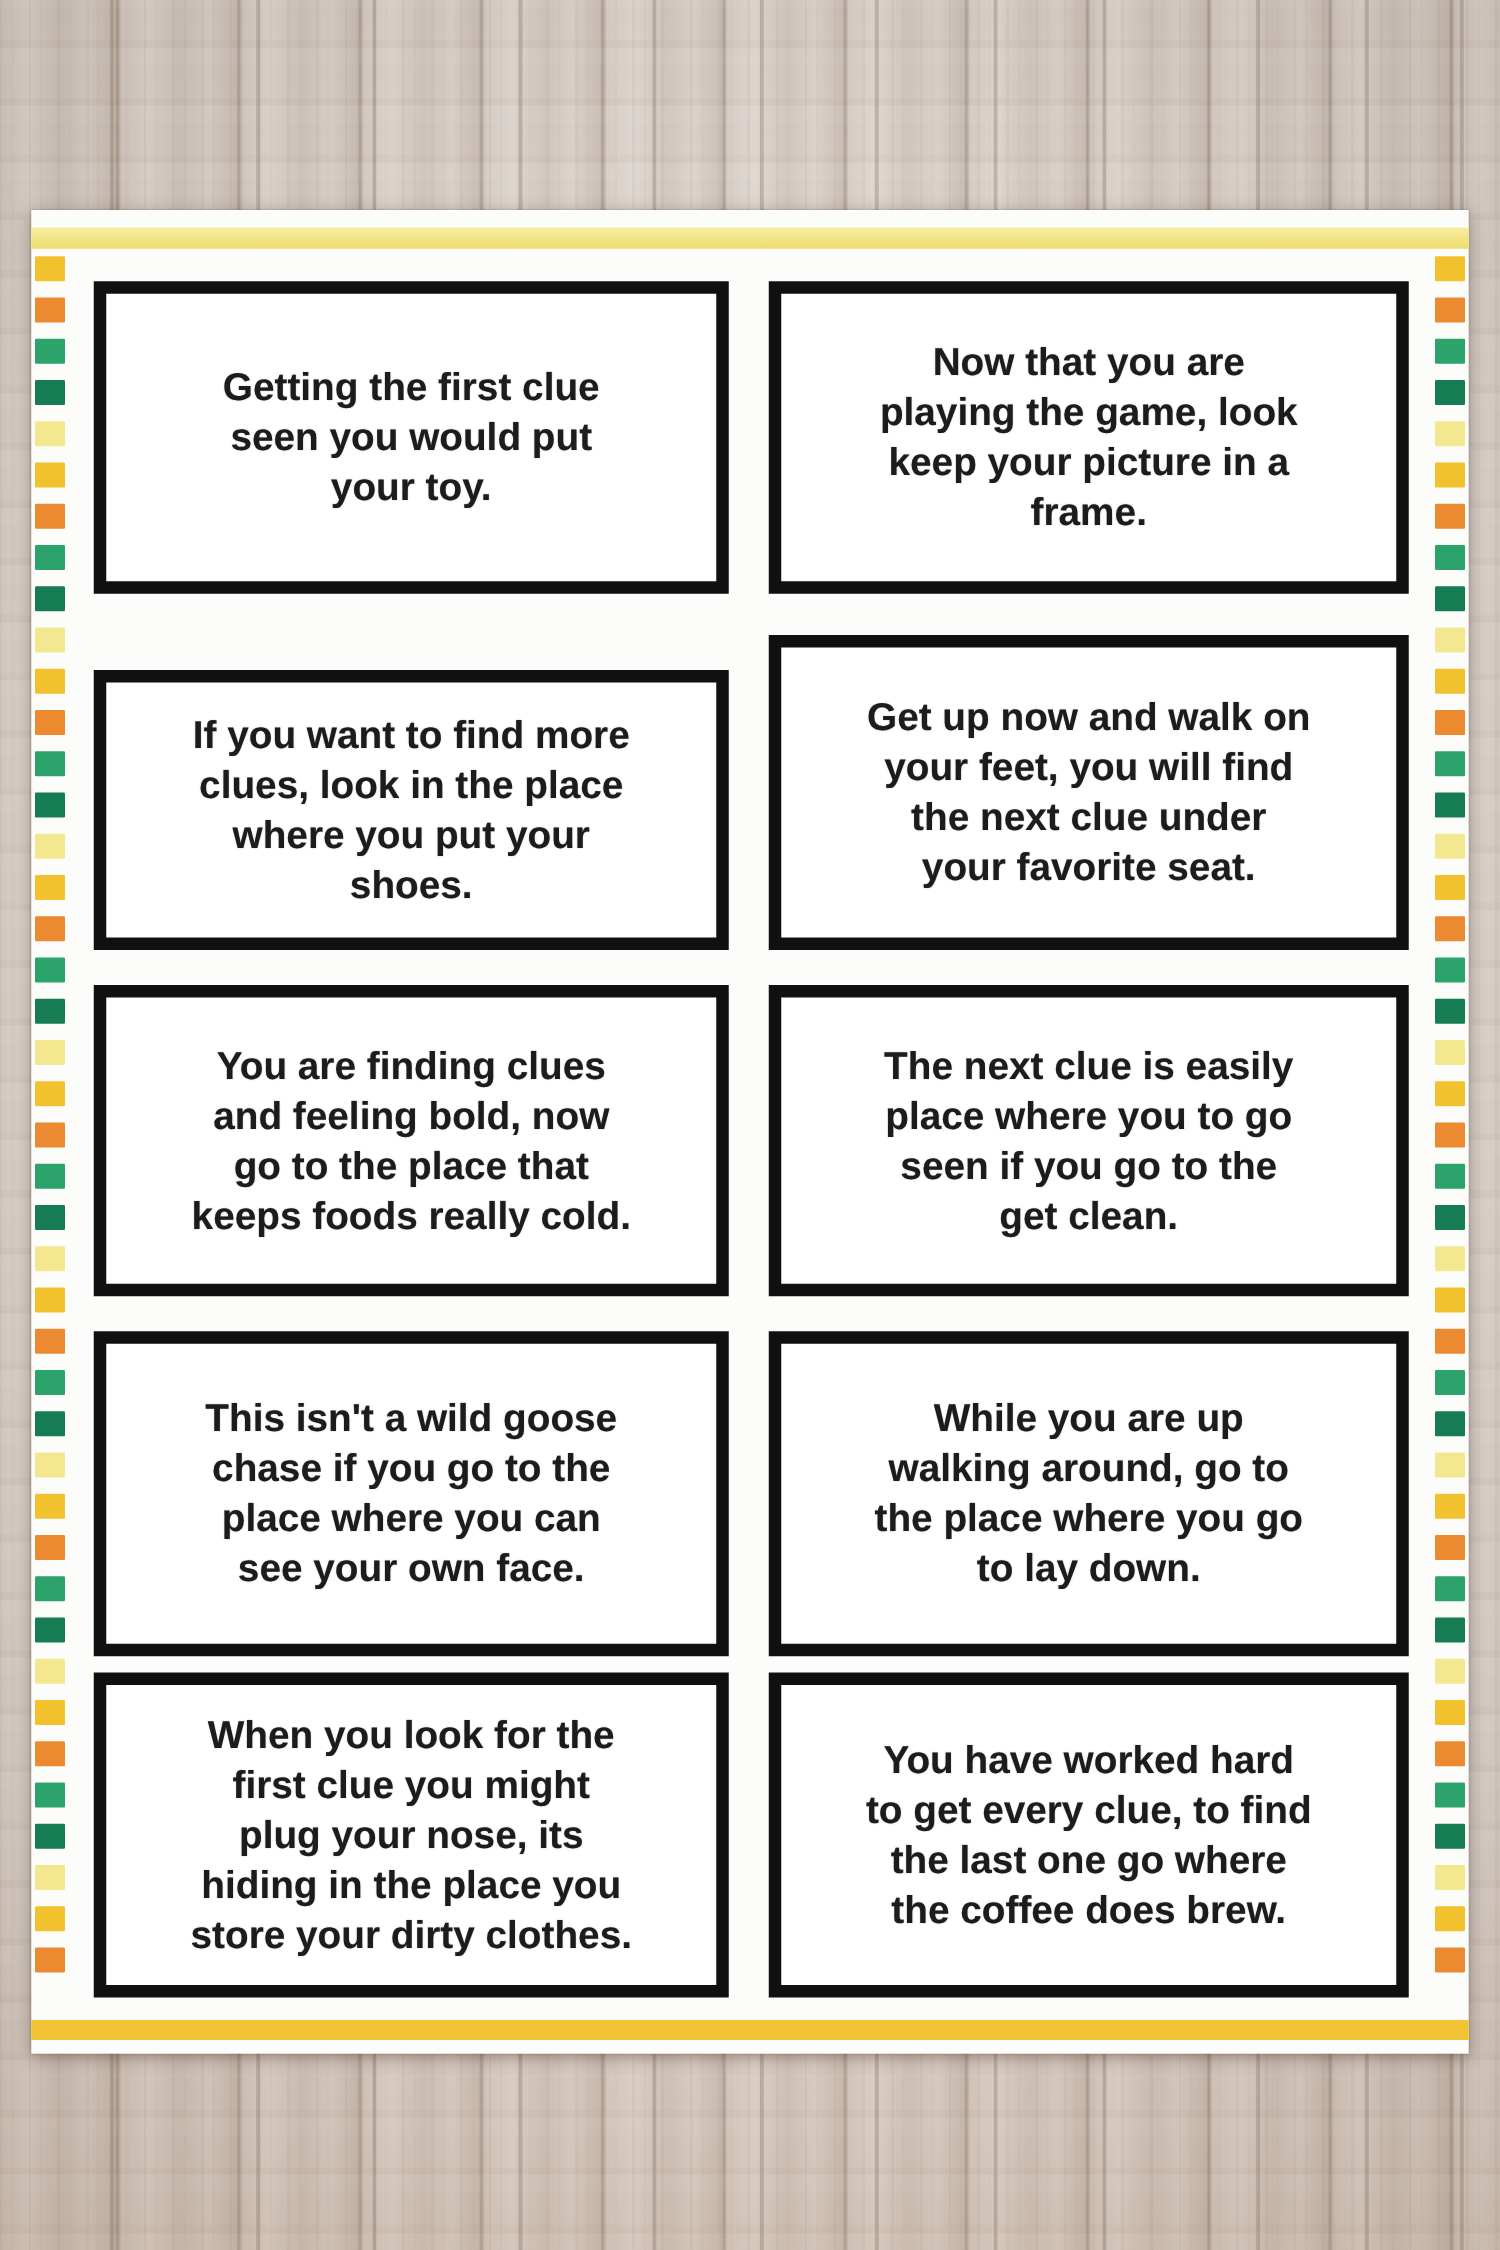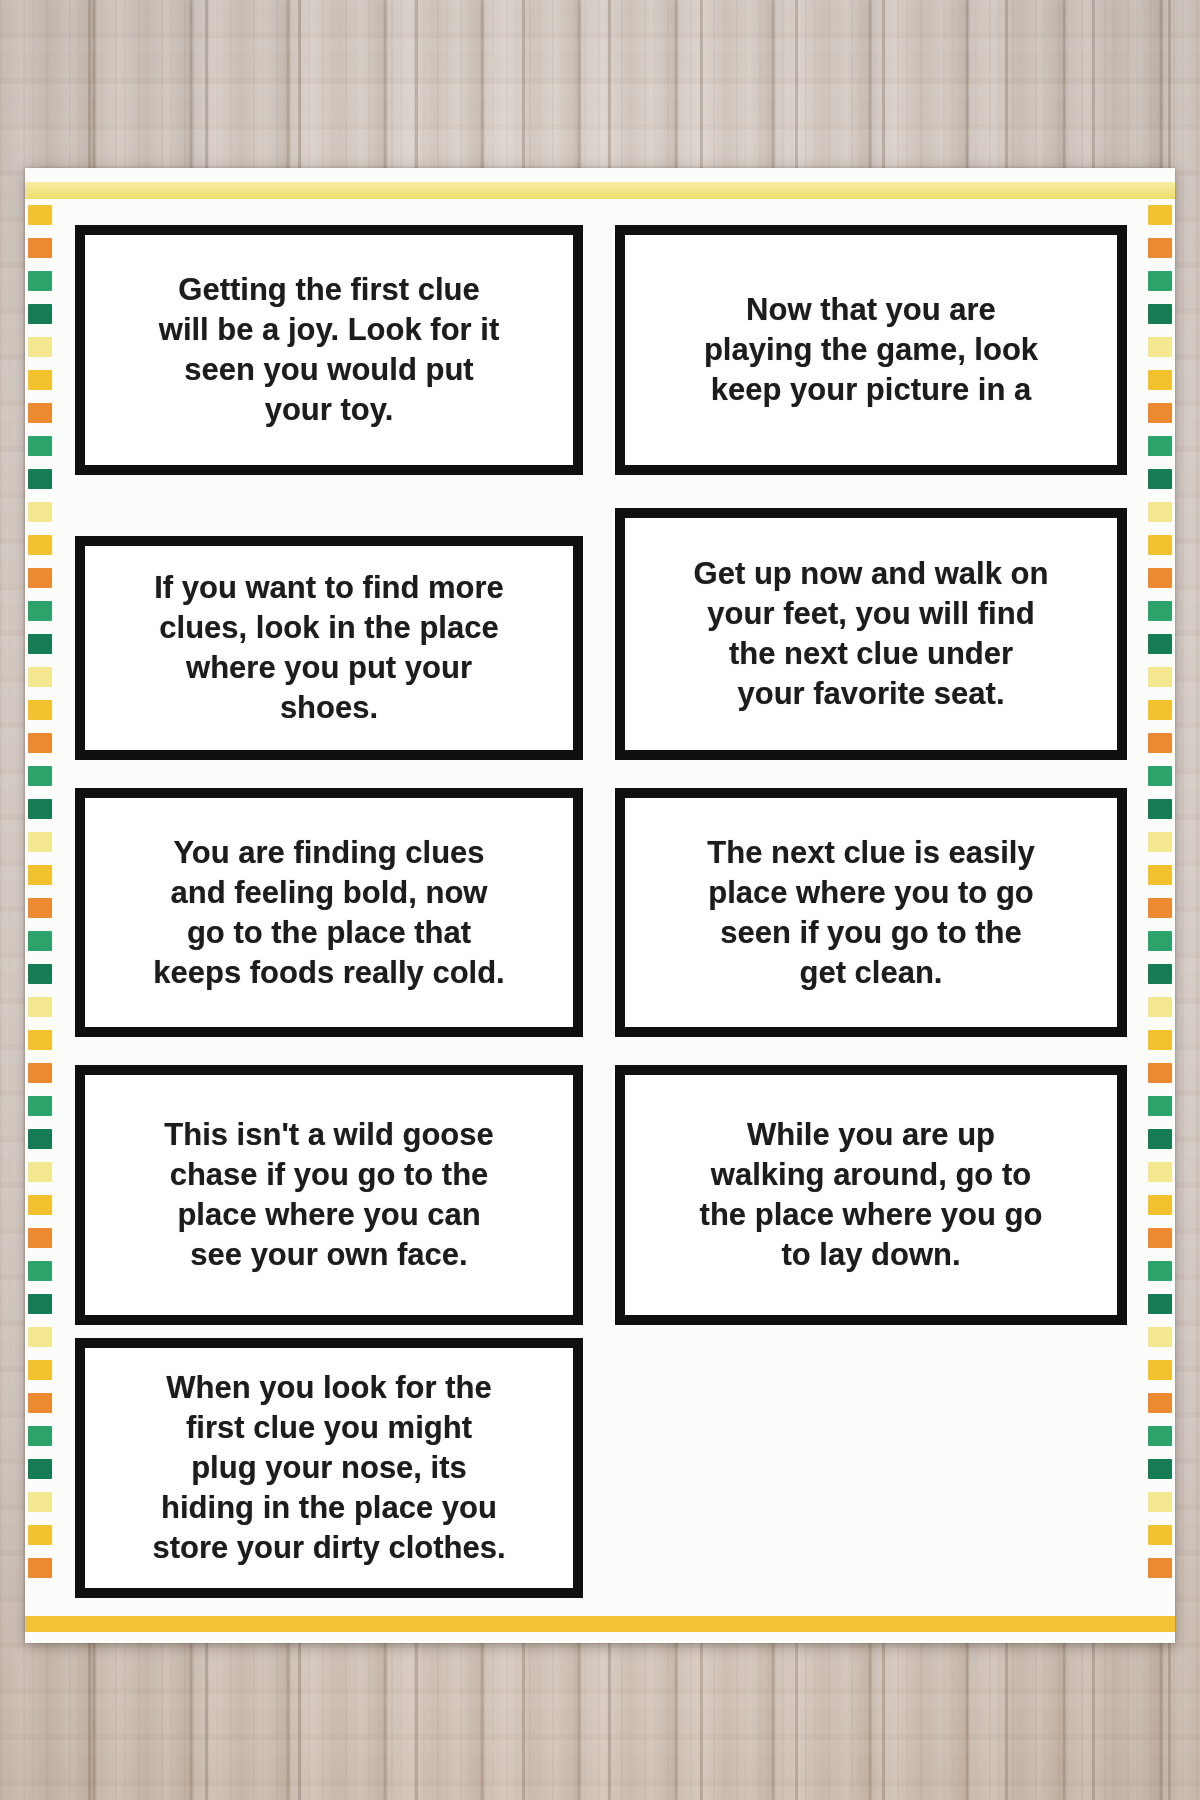--- a/index.html
+++ b/index.html
@@ -167,30 +167,30 @@
         <div class="stripe" style="background: rgb(44, 163, 107);"></div>
         <div class="stripe" style="background: rgb(21, 124, 84);"></div>
         <div class="stripe" style="background: rgb(243, 232, 143);"></div>
         <div class="stripe" style="background: rgb(242, 194, 46);"></div>
         <div class="stripe" style="background: rgb(236, 138, 49);"></div>
       </div>
     <div class="grid">
         <div class="card" style="grid-area: 1 / 1;">
           <div class="card-text">
             <div class="line">Getting the first clue</div>
-            <div class="line">will be a joy. Look for it</div>
             <div class="line">seen you would put</div>
             <div class="line">your toy.</div>
           </div>
         </div>
         <div class="card" style="grid-area: 1 / 3;">
           <div class="card-text">
             <div class="line">Now that you are</div>
             <div class="line">playing the game, look</div>
             <div class="line">keep your picture in a</div>
+            <div class="line">frame.</div>
           </div>
         </div>
         <div class="card" style="grid-area: 3 / 1; margin-top: 28px;">
           <div class="card-text">
             <div class="line">If you want to find more</div>
             <div class="line">clues, look in the place</div>
             <div class="line">where you put your</div>
             <div class="line">shoes.</div>
           </div>
         </div>
@@ -236,15 +236,23 @@
         </div>
         <div class="card" style="grid-area: 9 / 1;">
           <div class="card-text">
             <div class="line">When you look for the</div>
             <div class="line">first clue you might</div>
             <div class="line">plug your nose, its</div>
             <div class="line">hiding in the place you</div>
             <div class="line">store your dirty clothes.</div>
           </div>
         </div>
+        <div class="card" style="grid-area: 9 / 3;">
+          <div class="card-text">
+            <div class="line">You have worked hard</div>
+            <div class="line">to get every clue, to find</div>
+            <div class="line">the last one go where</div>
+            <div class="line">the coffee does brew.</div>
+          </div>
+        </div>
       </div>
   </div>
 </div>
 
 </body></html>

